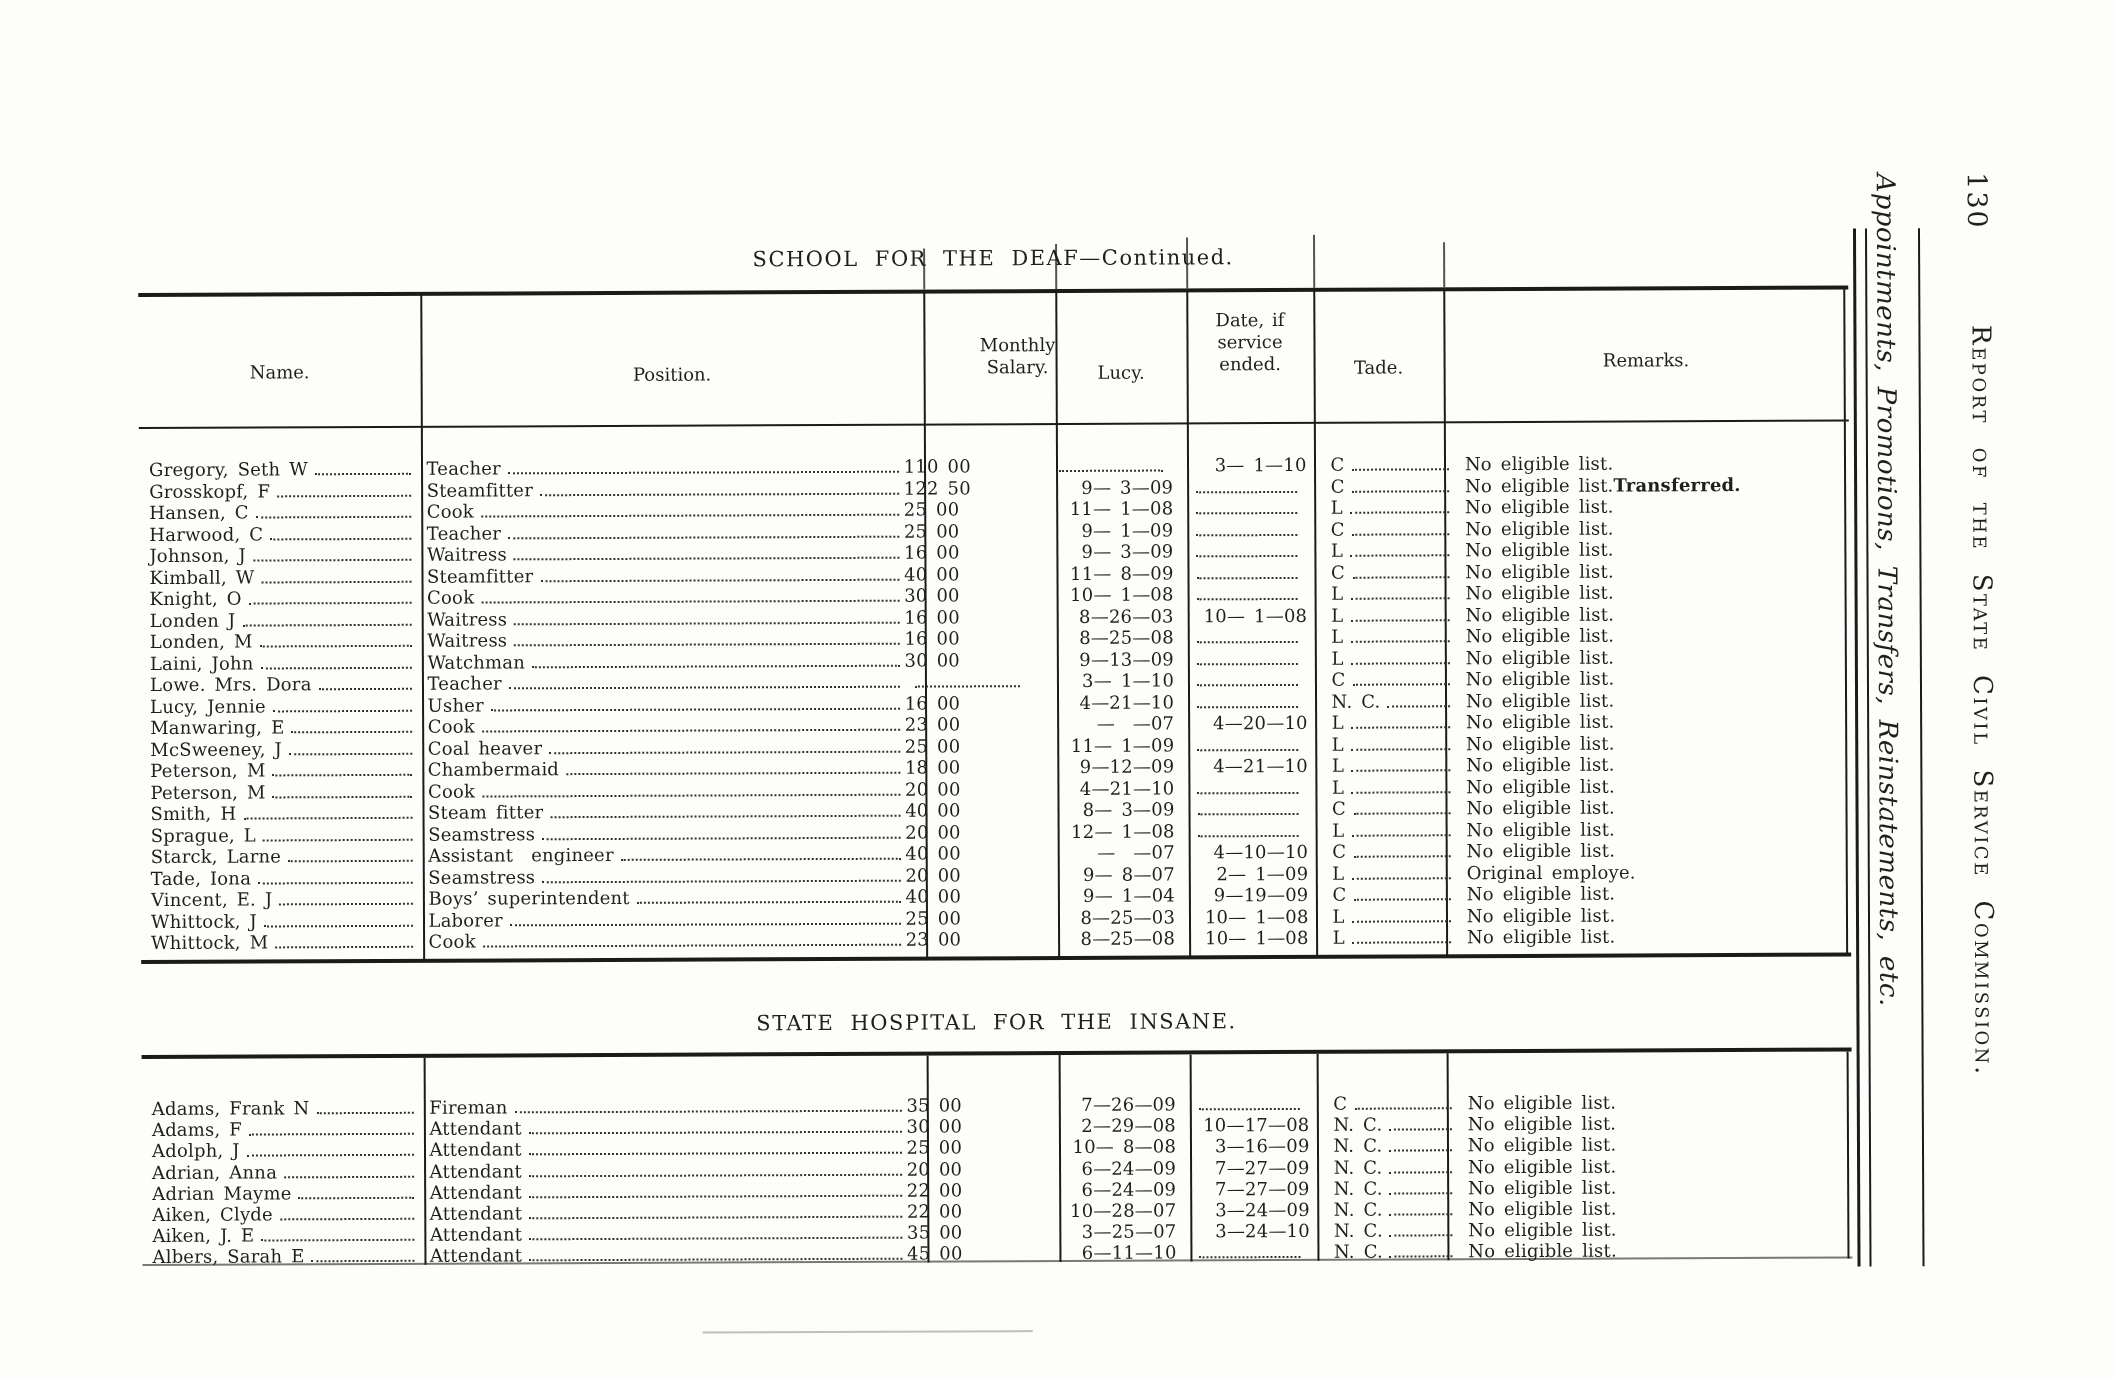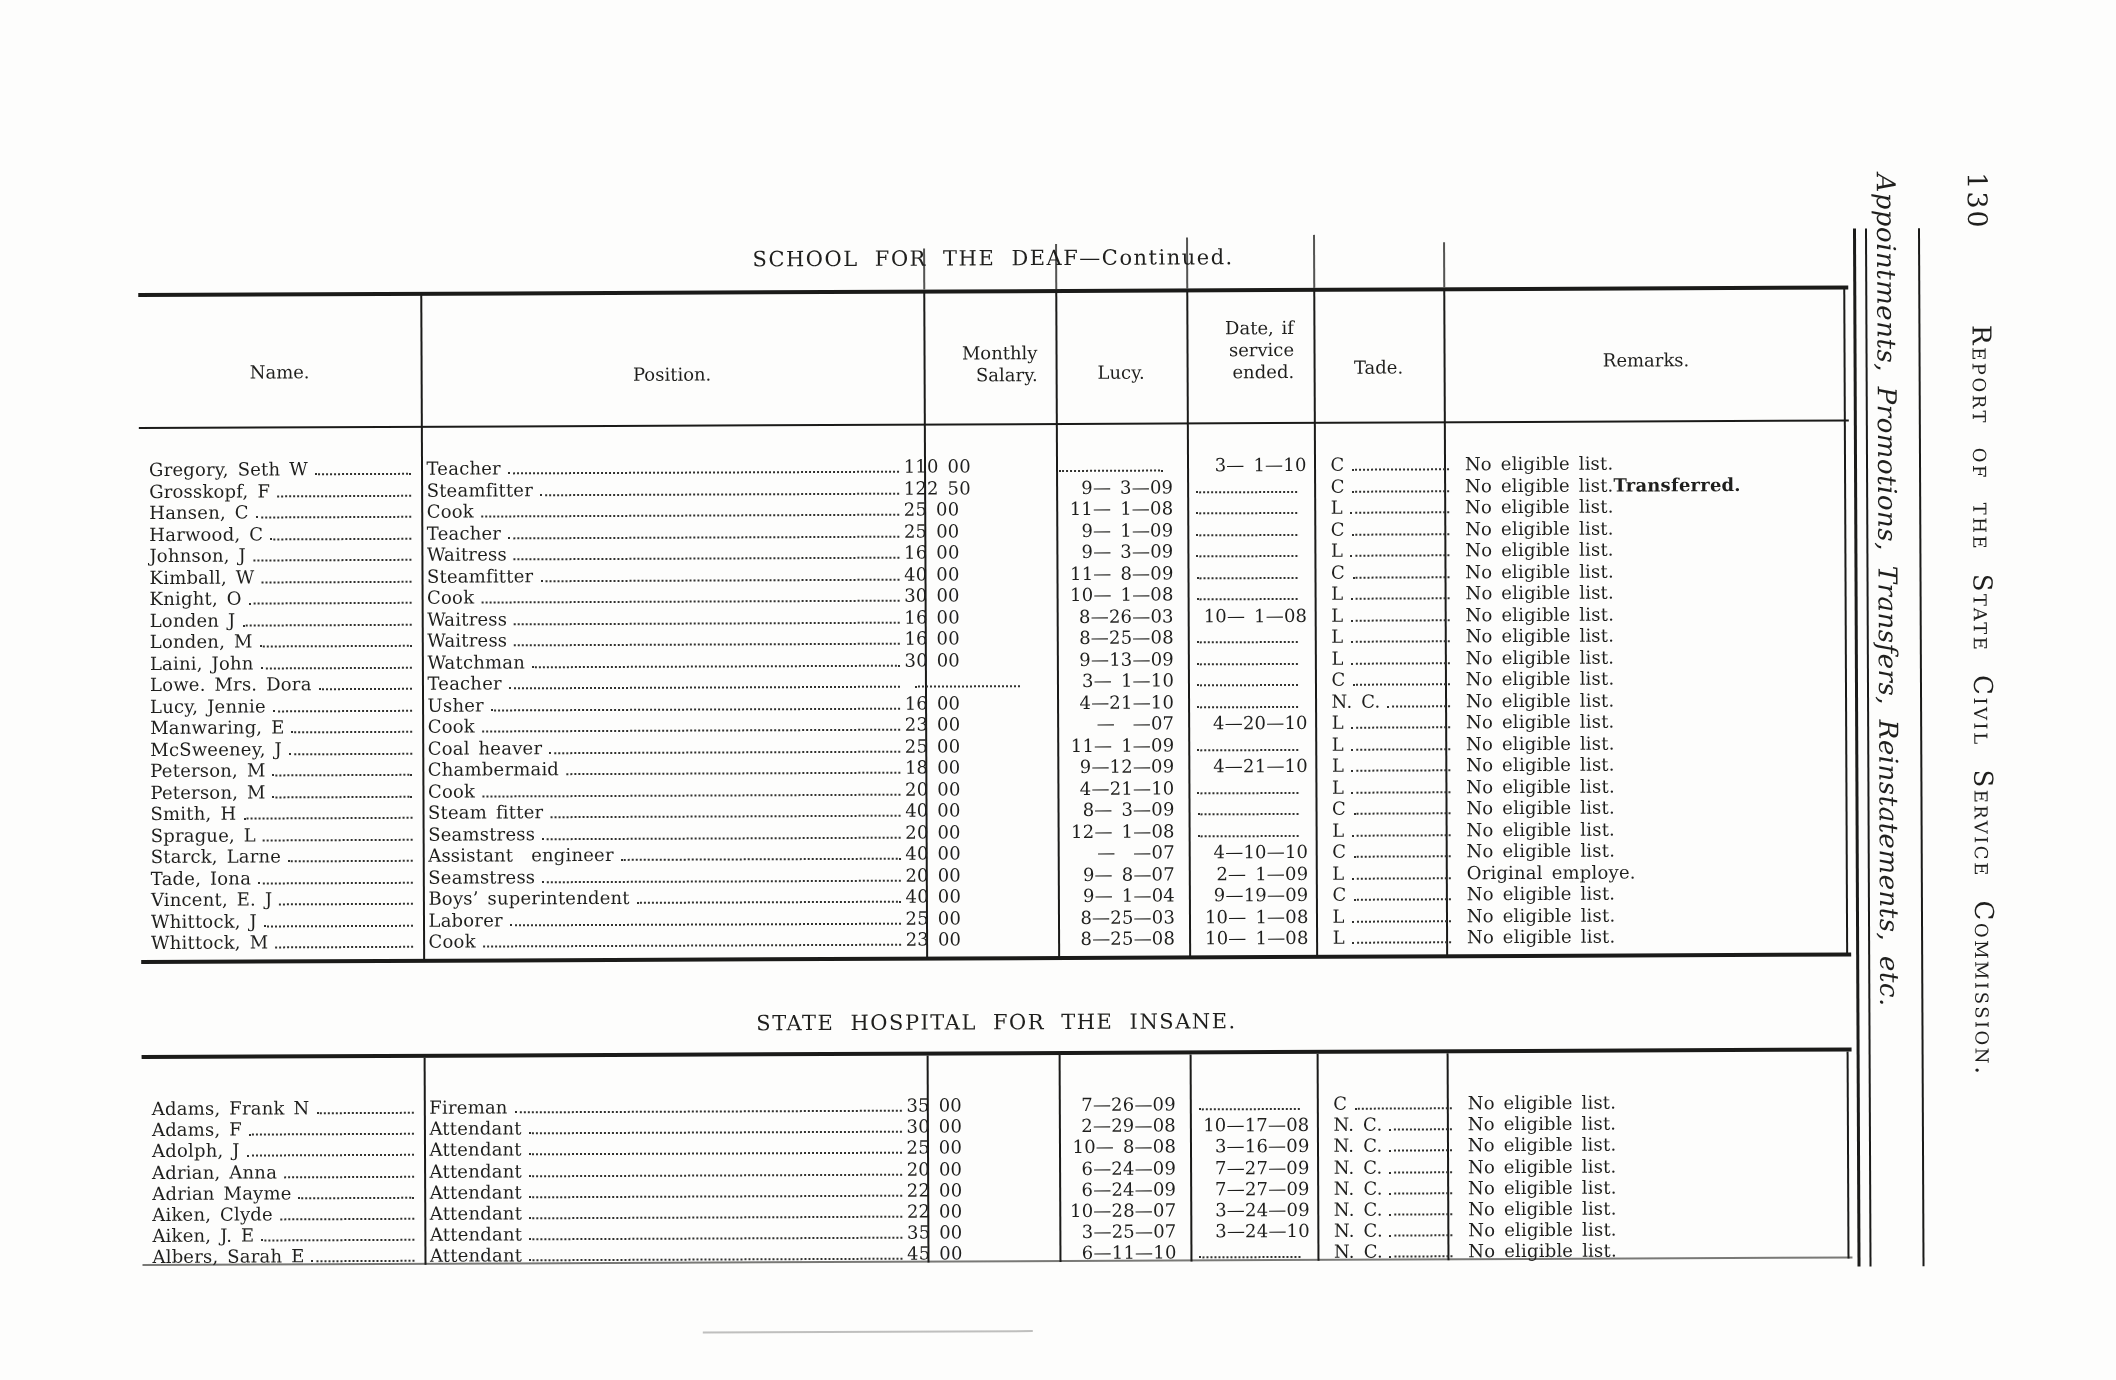--- a/index.html
+++ b/index.html
@@ -3,21 +3,21 @@
 <meta charset="utf-8">
 <style>
   html,body{margin:0;padding:0;background:#ffffff;}
   #canvas{position:relative;width:2116px;height:1380px;background:#fdfdfc;overflow:hidden;
           font-family:"DejaVu Serif",serif;color:#1f1f1d;}
   #sheet{position:absolute;left:0;top:0;width:2116px;height:1380px;transform:rotate(-0.25deg);}
   .hline,.vline{position:absolute;background:#1b1b19;}
   .title{position:absolute;left:140px;width:1710px;text-align:center;font-size:21px;
          letter-spacing:1.5px;word-spacing:8px;white-space:nowrap;}
   .colhead{position:absolute;text-align:center;font-size:18px;line-height:22px;word-spacing:2px;}
-  .colhead .inner{margin:12px auto;text-align:right;}
+  .colhead .inner{margin:4px auto;}
   .trow{position:absolute;left:140px;width:1710px;height:22px;display:flex;
         font-size:18px;line-height:20px;word-spacing:3px;letter-spacing:.2px;white-space:pre;}
   .cell{display:flex;align-items:flex-end;padding-bottom:1px;overflow:hidden;}
   .c-name{width:282px;padding-left:10px;}
   .c-pos{width:503px;padding-left:10px;}
   .c-sal{width:132px;padding-right:20px;}
   .c-date{width:131px;justify-content:flex-end;padding-right:13px;}
   .c-end{width:127px;justify-content:flex-end;padding-right:11px;}
   .c-class{width:130px;padding-left:13px;}
   .c-rem{width:405px;padding-left:11px;}
@@ -54,21 +54,21 @@
     <div class="vline" style="left:422px;top:292px;width:2px;height:666px;"></div>
     <div class="vline" style="left:925px;top:292px;width:2px;height:666px;"></div>
     <div class="vline" style="left:1057px;top:292px;width:2px;height:666px;"></div>
     <div class="vline" style="left:1188px;top:292px;width:2px;height:666px;"></div>
     <div class="vline" style="left:1315px;top:292px;width:2px;height:666px;"></div>
     <div class="vline" style="left:1445px;top:292px;width:2px;height:666px;"></div>
     <div class="vline" style="left:1845px;top:292px;width:2px;height:666px;"></div>
 
     <div class="colhead" style="left:140px;top:358px;width:282px;">Name.</div>
     <div class="colhead" style="left:422px;top:362px;width:503px;">Position.</div>
-    <div class="colhead" style="left:925px;top:330px;width:132px;">
+    <div class="colhead" style="left:925px;top:330px;width:132px;padding-left:28px;">
         <div class="inner" style="width:96px;">Monthly Salary.</div>
       </div>
     <div class="colhead" style="left:1057px;top:362px;width:131px;">Lucy.</div>
     <div class="colhead" style="left:1188px;top:306px;width:127px;">
         <div class="inner" style="width:88px;">Date, if service ended.</div>
       </div>
     <div class="colhead" style="left:1315px;top:358px;width:130px;">Tade.</div>
     <div class="colhead" style="left:1445px;top:352px;width:405px;">Remarks.</div>
 
     <div>

